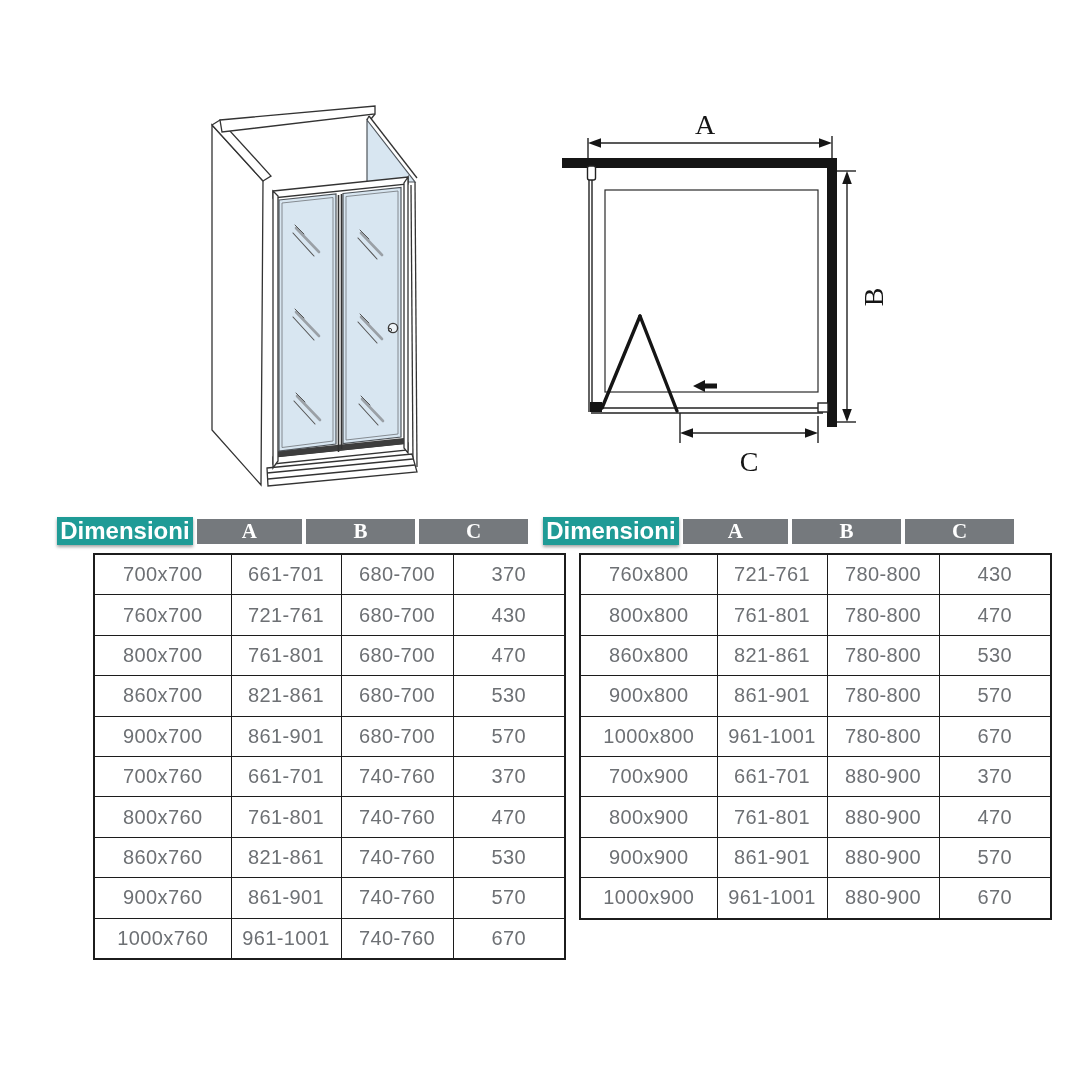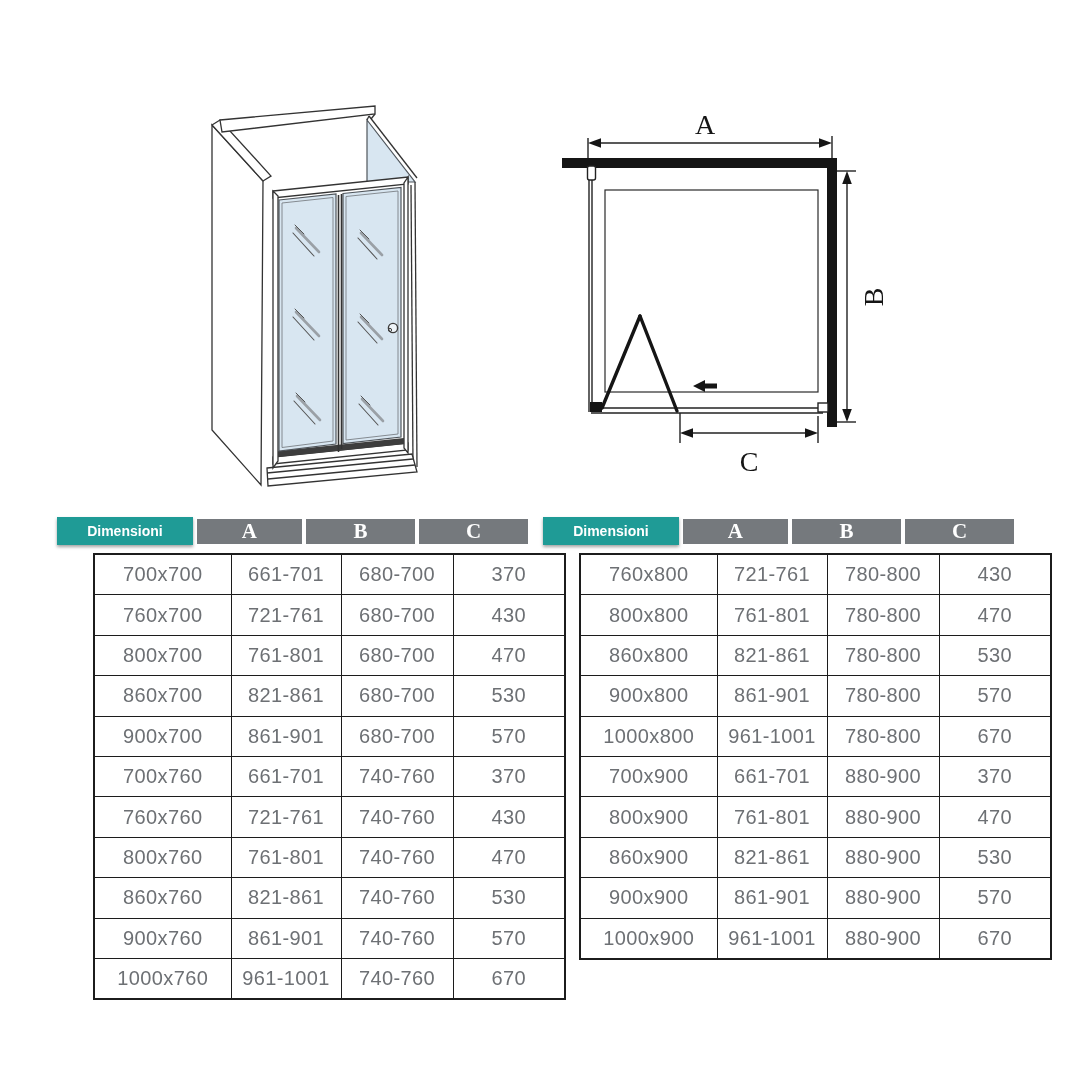--- a/index.html
+++ b/index.html
@@ -5,21 +5,21 @@
   html,body{margin:0;padding:0;background:#ffffff;}
   .page{position:relative;width:1066px;height:1066px;background:#fff;overflow:hidden;
         font-family:"Liberation Sans",sans-serif;}
   svg{position:absolute;}
   
   .spec-table{position:absolute;width:471px;}
   .spec-table.left{left:57px;top:517px;}
   .spec-table.right{left:543px;top:517px;}
   .thead{display:flex;height:28px;margin-bottom:8px;}
   .th{display:flex;align-items:center;justify-content:center;color:#ffffff;}
-  .th.dim{width:137px;background:var(--teal);font-weight:bold;font-size:14px;
+  .th.dim{width:137px;background:var(--teal);font-weight:bold;font-size:24px;
           font-family:"Liberation Sans",sans-serif;
           box-shadow:0 2px 3px rgba(50,50,50,.45);}
   .th.col{background:var(--gray);font-family:"Liberation Serif",serif;
           font-weight:bold;font-size:21px;margin:2px 0 1px 0;}
   .th.col.a{width:106px;margin-left:4px;}
   .th.col.b{width:110px;margin-left:4px;}
   .th.col.c{width:110px;margin-left:4px;}
   table.body{border-collapse:collapse;table-layout:fixed;width:471px;
              border:2.2px solid var(--border);margin-left:36px;}
   table.body td{border:1.7px solid var(--border);height:37.4px;text-align:center;
@@ -224,26 +224,20 @@
             <td>680-700</td>
             <td>570</td>
           </tr>
           <tr>
             <td>700x760</td>
             <td>661-701</td>
             <td>740-760</td>
             <td>370</td>
           </tr>
           <tr>
-            <td>760x760</td>
-            <td>721-761</td>
-            <td>740-760</td>
-            <td>430</td>
-          </tr>
-          <tr>
             <td>800x760</td>
             <td>761-801</td>
             <td>740-760</td>
             <td>470</td>
           </tr>
           <tr>
             <td>860x760</td>
             <td>821-861</td>
             <td>740-760</td>
             <td>530</td>
@@ -315,26 +309,20 @@
             <td>880-900</td>
             <td>370</td>
           </tr>
           <tr>
             <td>800x900</td>
             <td>761-801</td>
             <td>880-900</td>
             <td>470</td>
           </tr>
           <tr>
-            <td>860x900</td>
-            <td>821-861</td>
-            <td>880-900</td>
-            <td>530</td>
-          </tr>
-          <tr>
             <td>900x900</td>
             <td>861-901</td>
             <td>880-900</td>
             <td>570</td>
           </tr>
           <tr>
             <td>1000x900</td>
             <td>961-1001</td>
             <td>880-900</td>
             <td>670</td>

